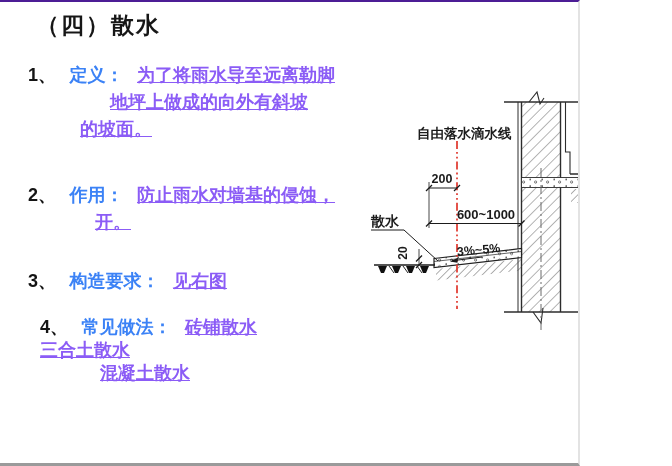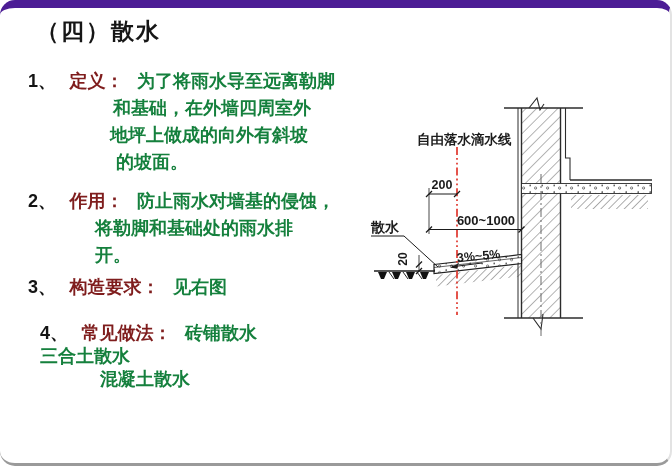--- a/index.html
+++ b/index.html
@@ -1,59 +1,56 @@
 <!DOCTYPE html>
 <html><head>
 <meta charset="utf-8">
 <style>
   html,body{margin:0;padding:0;background:#fff;}
   .slide{
-    position:relative;width:672px;height:466px;background:#fff;overflow:hidden;
-    border-top:8px solid #4c1d95;border-right:2px solid #e3e3e3;border-bottom:3px solid #9a9a9a;
+    position:relative;width:580px;height:466px;background:#fff;overflow:hidden;
+    border-top:2px solid #4c1d95;border-right:2px solid #e3e3e3;border-bottom:3px solid #9a9a9a;
     box-sizing:border-box;
     font-family:"Liberation Serif","DejaVu Serif",serif;
-    border-radius:15px;
   }
   .title{
     position:absolute;left:36px;top:8px;font-size:23px;font-weight:700;color:#161616;
     letter-spacing:2px;white-space:nowrap;
   }
   .item{position:absolute;font-size:18px;font-weight:700;color:#141414;white-space:nowrap;}
   .item .line{height:27px;line-height:27px;}
   .item.tight .line{height:23px;line-height:23px;}
   .num{color:#141414;margin-right:9px;font-family:"Liberation Sans","DejaVu Sans",sans-serif;}
-  .red{color:#7f1d1d;margin-right:9px;}
-  .blue{color:#15803d;}
+  .red{color:#3b82f6;margin-right:9px;}
+  .blue{color:#8b5cf6;text-decoration:underline;}
   svg text{font-family:"Liberation Sans","DejaVu Sans",sans-serif;fill:#1b1b1b;font-weight:600;}
 </style>
 </head>
 <body>
 
 <div class="slide">
 
   <div class="title">（四）散水</div>
 
   <div class="item" style="left:28px;top:60px">
     <div class="line">
       <span class="num">1、</span>
       <span class="red">定义：</span>
       <span class="blue">为了将雨水导至远离勒脚</span>
     </div>
-    <div class="line" style="margin-left:85px"><span class="blue">和基础，在外墙四周室外</span></div>
     <div class="line" style="margin-left:82px"><span class="blue">地坪上做成的向外有斜坡</span></div>
-    <div class="line" style="margin-left:88px"><span class="blue">的坡面。</span></div>
+    <div class="line" style="margin-left:52px"><span class="blue">的坡面。</span></div>
   </div>
 
   <div class="item" style="left:28px;top:180px">
     <div class="line">
       <span class="num">2、</span>
       <span class="red">作用：</span>
       <span class="blue">防止雨水对墙基的侵蚀，</span>
     </div>
-    <div class="line" style="margin-left:67px"><span class="blue">将勒脚和基础处的雨水排</span></div>
     <div class="line" style="margin-left:67px"><span class="blue">开。</span></div>
   </div>
 
   <div class="item" style="left:28px;top:266px">
     <div class="line">
       <span class="num">3、</span>
       <span class="red">构造要求：</span>
       <span class="blue">见右图</span>
     </div>
   </div>

